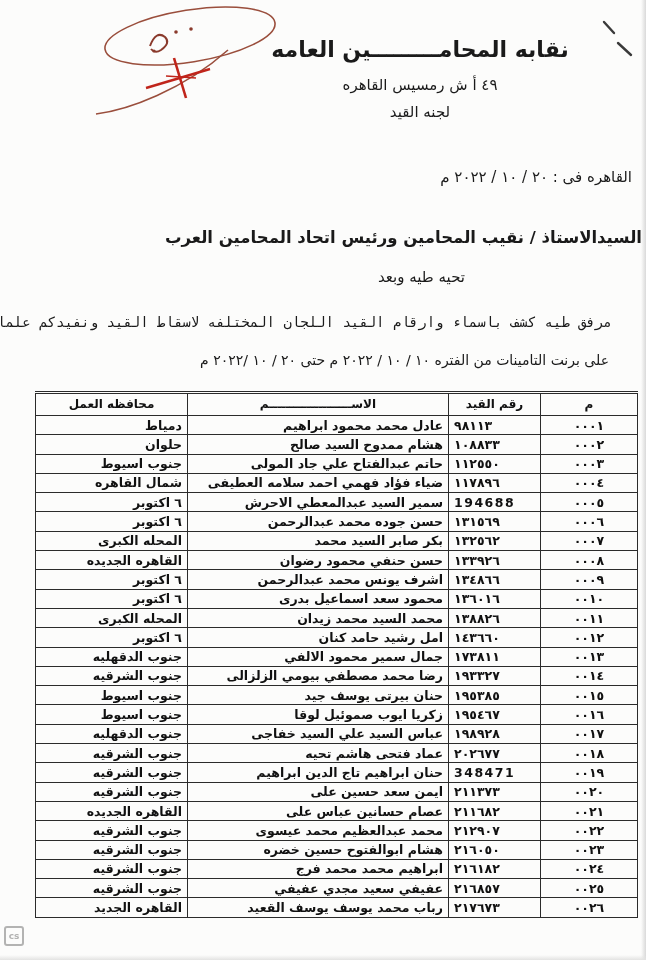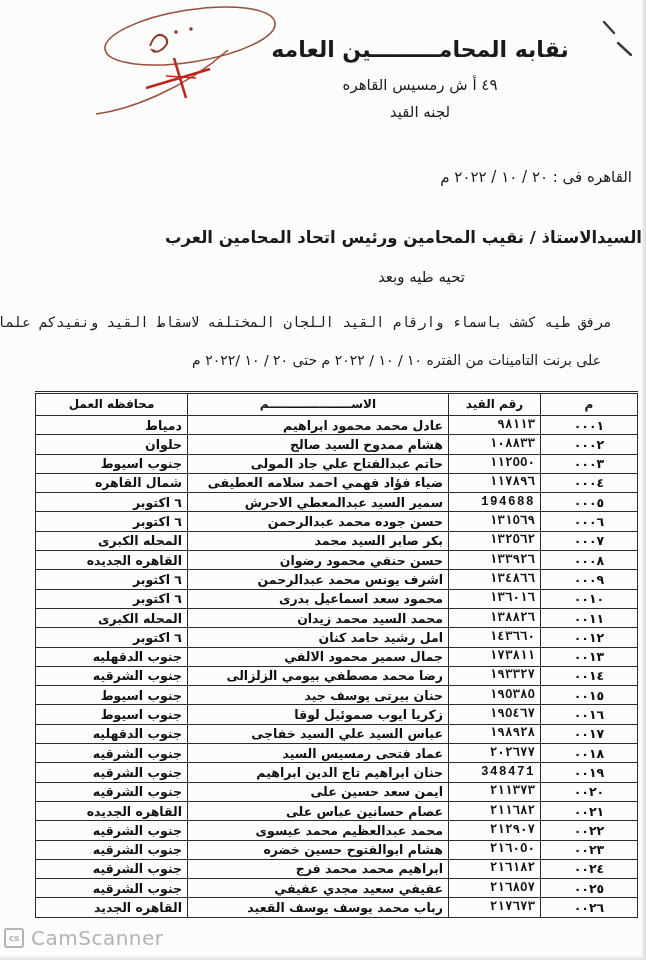--- a/index.html
+++ b/index.html
@@ -23,39 +23,39 @@
     font-family:"DejaVu Serif","DejaVu Sans",serif;}
   .org-address{font-size:15px;margin-top:14px;}
   .org-committee{font-size:15px;margin-top:9px;}
 
   .date-line{position:absolute;right:14px;top:168px;direction:rtl;font-size:15px;}
 
   .addressee{position:absolute;right:4px;top:216px;direction:rtl;font-size:16.5px;font-weight:600;margin-top:12px;}
   .greeting{position:absolute;left:378px;top:268px;direction:rtl;font-size:15px;}
 
   .body-line1{position:absolute;right:34px;top:314px;direction:rtl;font-size:14px;white-space:nowrap;font-family:Liberation Mono, monospace;}
-  .body-line2{position:absolute;right:45px;top:352px;direction:rtl;font-size:14px;white-space:nowrap;}
+  .body-line2{position:absolute;right:37px;top:352px;direction:rtl;font-size:14px;white-space:nowrap;}
 
   table.list{
     position:absolute;left:35px;top:391px;width:602px;
     border-collapse:collapse;direction:rtl;table-layout:fixed;
   }
   table.list th,table.list td{
     border:1.3px solid #2b2b2b;
     font-size:12.5px;font-weight:bold;color:#111;
     padding:0 5px;height:18.3px;line-height:1.05;
     overflow:hidden;white-space:nowrap;
   }
   table.list thead th{height:21px;font-size:12px;border-top:3px double #2b2b2b;}
   col.c-serial{width:97px;}
   col.c-reg{width:92px;}
   col.c-name{width:261px;}
   col.c-gov{width:152px;}
   td.cell-serial{text-align:center;letter-spacing:4px;}
-  td.cell-reg{text-align:right;letter-spacing:1.5px;font-family:Liberation Mono, monospace;}
+  td.cell-reg{text-align:left;letter-spacing:1.5px;}
   td.cell-name{text-align:right;}
   td.cell-gov{text-align:right;padding-left:14px;}
   th{text-align:center;}
 
   .footer{position:absolute;left:4px;top:926px;display:flex;direction:rtl;
     align-items:center;gap:7px;color:#b3b3b2;}
   .footer .arabic{font-size:17px;}
   .footer .brand{font-size:20px;letter-spacing:0.5px;direction:ltr;}
   .cs-badge{width:16px;height:16px;border:2px solid #b3b3b2;border-radius:3px;
     display:flex;align-items:center;justify-content:center;
@@ -226,21 +226,21 @@
   <tr>
     <td class="cell-serial">٠٠١٧</td>
     <td class="cell-reg">١٩٨٩٢٨</td>
     <td class="cell-name">عباس السيد علي السيد خفاجى</td>
     <td class="cell-gov">جنوب الدقهليه</td>
   </tr>
 
   <tr>
     <td class="cell-serial">٠٠١٨</td>
     <td class="cell-reg">٢٠٢٦٧٧</td>
-    <td class="cell-name">عماد فتحى رمسيس السيد</td>
+    <td class="cell-name">عماد فتحى هاشم تحيه</td>
     <td class="cell-gov">جنوب الشرقيه</td>
   </tr>
 
   <tr>
     <td class="cell-serial">٠٠١٩</td>
     <td class="cell-reg">348471</td>
     <td class="cell-name">حنان ابراهيم تاج الدين ابراهيم</td>
     <td class="cell-gov">جنوب الشرقيه</td>
   </tr>
 
@@ -289,18 +289,17 @@
   <tr>
     <td class="cell-serial">٠٠٢٦</td>
     <td class="cell-reg">٢١٧٦٧٣</td>
     <td class="cell-name">رباب محمد يوسف يوسف القعيد</td>
     <td class="cell-gov">القاهره الجديد</td>
   </tr>
 </tbody>
 </table>
 
 <div class="footer">
-  <span class="brand">CamScanner</span>
   <span class="cs-badge">cs</span>
 </div>
 
 <div class="scan-edge-right"></div>
 <div class="scan-edge-bottom"></div>
 
 </body></html>

